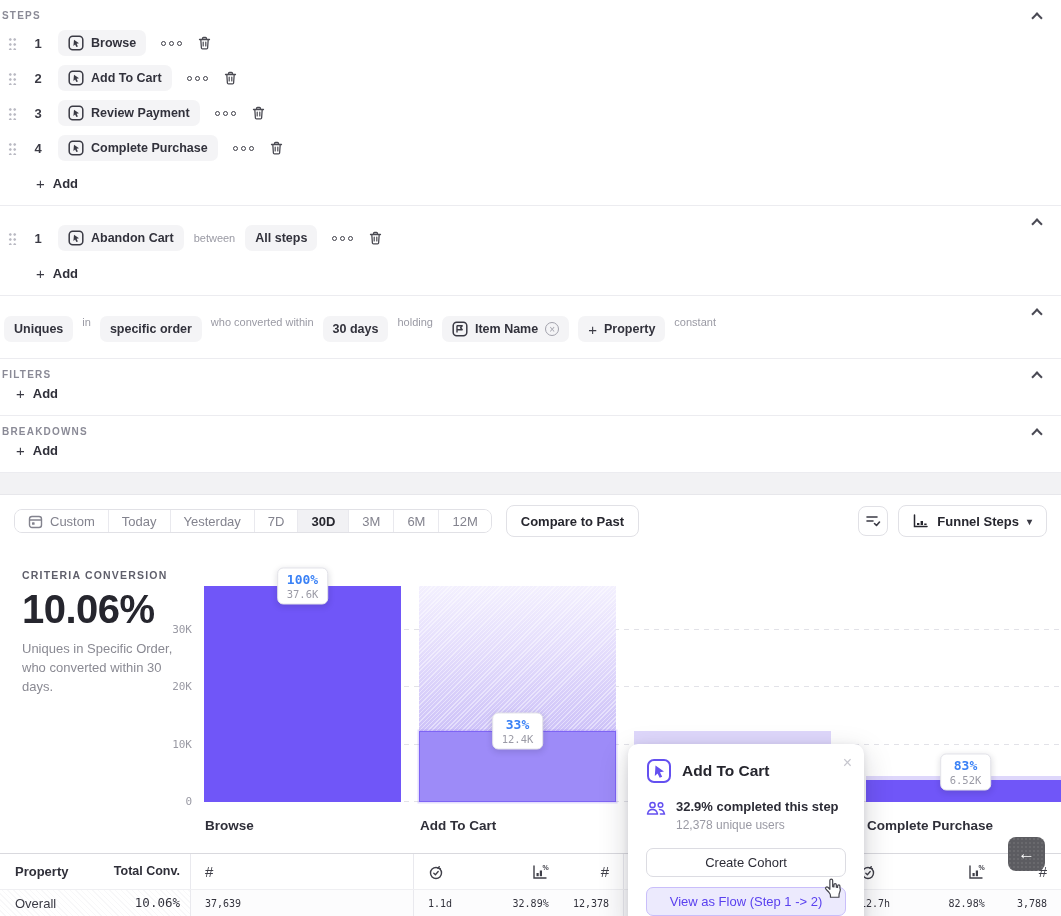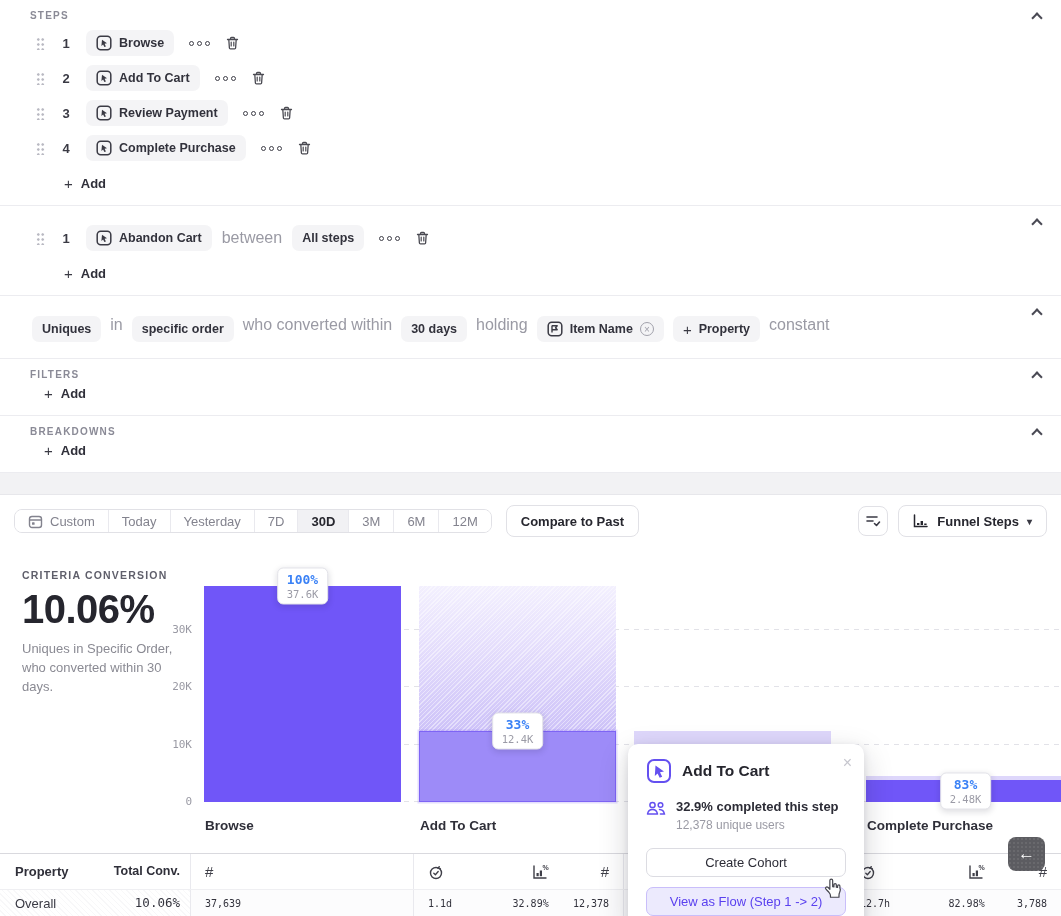--- a/index.html
+++ b/index.html
@@ -4,21 +4,21 @@
 <style>
   * { margin:0; padding:0; box-sizing:border-box; }
   html,body { background:#fff; }
   #app {
     position:relative; width:1061px; height:916px; overflow:hidden;
     background:#fff; font-family:"Liberation Sans",sans-serif; color:#2f2f39;
   }
   .mono { font-family:"DejaVu Sans Mono",monospace; }
 
   
-  .section { position:relative; padding:10px 30px 12px; border-bottom:1px solid #ececf0; }
+  .section { position:relative; padding:10px 2px 12px; border-bottom:1px solid #ececf0; }
   .section:last-of-type { border-bottom:none; }
   .section-label { font-size:10px; font-weight:700; letter-spacing:1.2px; color:#8a8a96; }
   .chev-up {
     position:absolute; right:20px; top:14px; width:8px; height:8px;
     border-top:2px solid #4a4a54; border-right:2px solid #4a4a54;
     transform:rotate(-45deg); cursor:pointer;
   }
   .step-row { display:flex; align-items:center; height:26px; margin:9px 0 9px 6px; }
   .drag-handle {
     width:9px; height:14px; margin-right:13px; cursor:grab;
@@ -32,21 +32,21 @@
     font-size:12.5px; font-weight:700; color:#32323c; cursor:pointer; white-space:nowrap;
   }
   .pill svg { flex:0 0 auto; }
   .more-dots { display:inline-flex; gap:3px; margin-left:15px; cursor:pointer; }
   .more-dots i { width:5px; height:5px; border:1.5px solid #3e3e48; border-radius:50%; }
   .trash-btn { margin-left:15px; cursor:pointer; display:inline-flex; }
   .add-row { display:inline-flex; align-items:center; gap:8px; margin:6px 0 2px 34px;
              font-size:13px; font-weight:700; color:#2f2f39; cursor:pointer; }
   .add-row.flush { margin-left:14px; }
   .plus-glyph { font-size:15px; font-weight:400; color:#3a3a44; line-height:1; }
-  .gray-word { font-size:16px; color:#9a9aa4; font-weight:400; }
+  .gray-word { font-size:11px; color:#9a9aa4; font-weight:400; }
   .criteria-row { display:flex; align-items:flex-start; gap:9px; margin:10px 0 4px 2px; flex-wrap:nowrap; }
   .remove-circ {
     width:14px; height:14px; border:1.2px solid #a2a2ac; border-radius:50%;
     display:inline-flex; align-items:center; justify-content:center;
     font-size:10px; color:#a2a2ac; font-weight:400; cursor:pointer;
   }
 
   .pinstripe { background-image:repeating-linear-gradient(45deg,rgba(110,110,135,.05) 0 1px,transparent 1px 4px); }
   .band { height:22px; background:#f2f2f4; border-bottom:1px solid #e7e7eb; }
 
@@ -426,23 +426,23 @@
           <div class="xlabel">Add To Cart</div>
         </div>
         <div class="bar-col" style="left: 430px; width: 197px;">
           <div class="ghost pale-ghost" style="bottom: 26.1973px; height: 44.8367px;"></div>
           <div class="bar-rect" style="height: 26.1973px;"></div>
           <div class="xlabel">Review Payment</div>
         </div>
         <div class="bar-col" style="left: 662px; width: 199px;">
           <div class="ghost pale-ghost" style="bottom: 21.7383px; height: 4.45899px;"></div>
           <div class="bar-rect" style="height: 21.7383px;"></div>
-          <div class="bar-tip" style="bottom: 11px;">
+          <div class="bar-tip" style="bottom: 30px;">
             <div class="tip-pct">83%</div>
-            <div class="tip-count">2.48K</div>
+            <div class="tip-count">6.52K</div>
           </div>
           <div class="xlabel">Complete Purchase</div>
         </div>
       </div>
   </div>
 
   <div class="ftable">
     <div class="t-head">
       <div class="c-prop">
         <span class="p-label">Property</span>

